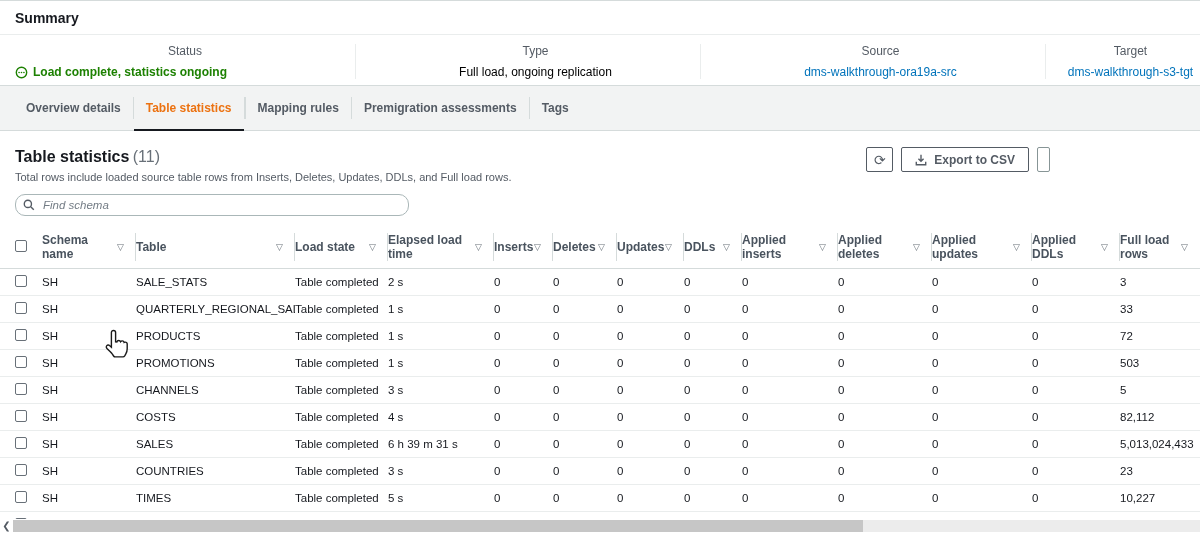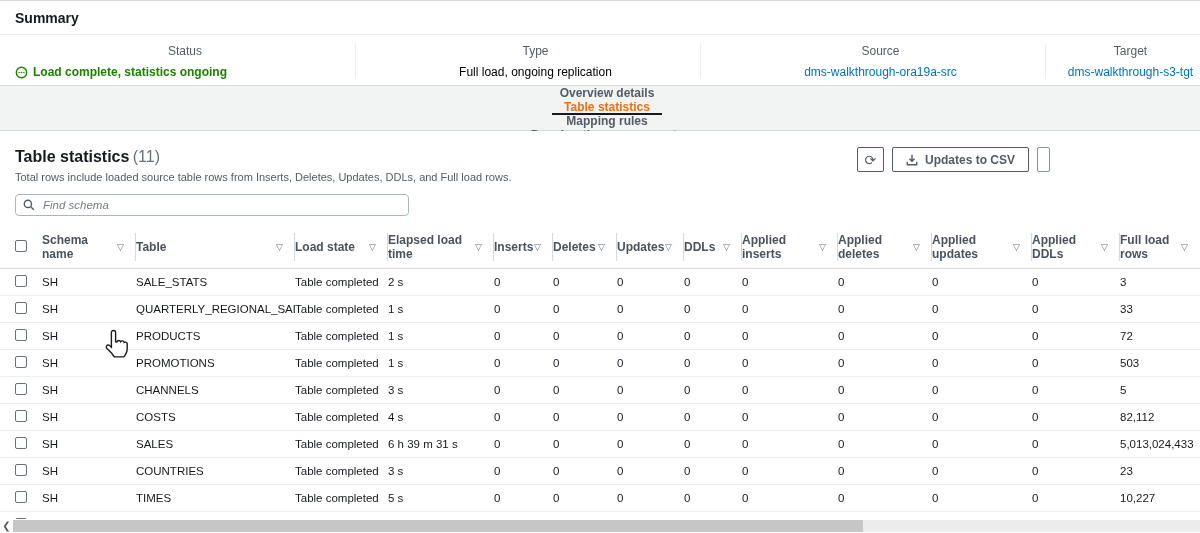--- a/index.html
+++ b/index.html
@@ -21,41 +21,41 @@
   .sum-field:nth-child(3){ width:345px; }
   .sum-field:nth-child(4){ width:155px; }
   .sum-label { color:#545b64; font-size:12px; margin-bottom:7px; }
   .sum-value { font-size:12px; color:#000000; }
   .sum-value.status { color:#1d8102; font-weight:bold; display:flex; align-items:center; gap:5px; }
   .sum-value.link { color:#0073bb; cursor:pointer; }
   .status-icon { display:inline-flex; }
   
   .tab-band { position:absolute; top:86px; left:0; width:1200px; height:45px;
     background:#f2f3f3; border-bottom:1px solid #d5dbdb; }
-  .tabs { display:flex; align-items:center; height:100%; padding-left:14px;flex-direction:column; }
+  .tabs { display:flex; align-items:center; height:100%; padding-left:14px; }
   .tab { font-size:12px; font-weight:bold; color:#545b64; padding:0 12px; height:100%;
     display:flex; align-items:center; position:relative; cursor:pointer; white-space:nowrap; }
   .tab.active { color:#ec7211; }
   .tab.active::after { content:""; position:absolute; left:0; right:0; bottom:-1px; height:2px; background:#16191f; }
   .tab-sep { width:1px; height:22px; background:#d5dbdb; }
   
   .table-card { position:absolute; top:131px; left:0; width:1044px; height:388px; background:#fff; }
   .panel-head { padding:17px 15px 0 15px; position:relative; }
   .panel-title { font-size:16px; font-weight:bold; }
   .panel-count { font-size:16px; font-weight:normal; color:#687078; }
   .panel-desc { font-size:11px; color:#545b64; margin-top:5px; }
   .head-actions { position:absolute; top:16px; right:15px; display:flex; gap:8px; }
   .btn { height:25px; border:1px solid #545b64; border-radius:2px; background:#fff;
     color:#545b64; font-weight:bold; font-size:12px; display:inline-flex; align-items:center;
     justify-content:center; gap:7px; padding:0 13px; cursor:pointer; font-family:inherit; }
   .btn.icon-only { width:27px; padding:0; font-size:14px; font-weight:normal; }
   .btn-stub { position:absolute; top:16px; right:-6px; width:13px; height:25px;
     border:1px solid #879596; border-radius:2px; background:#fff; }
   .search-wrap { padding:11px 15px 0 15px; }
-  .search-box { width:394px; height:22px; border:1px solid #aab7b8; border-radius:4px;
+  .search-box { width:394px; height:22px; border:1px solid #aab7b8; border-radius:10px;
     display:flex; align-items:center; padding:0 7px; gap:6px; background:#fff; }
   .search-box input { border:none; outline:none; flex:1; font-size:11.5px; font-family:inherit; color:#16191f; background:transparent; }
   .search-box input::placeholder { font-style:italic; color:#737c85; }
   
   table { border-collapse:collapse; table-layout:fixed; width:1200px; margin-top:10px; }
   th { text-align:left; font-size:12px; font-weight:bold; color:#49535e;
     padding:7px 0; border-bottom:1px solid #d5dbdb; position:relative; cursor:pointer; }
   th .col-inner { display:flex; align-items:center; justify-content:space-between; padding-right:12px; }
   th .filter-icon { color:#687078; font-size:9px; font-weight:normal; cursor:pointer; }
   th:not(:last-child)::after { content:""; position:absolute; right:0; top:7px; bottom:7px; width:1px; background:#d5dbdb; }
@@ -130,21 +130,21 @@
     <div class="panel-desc">Total rows include loaded source table rows from Inserts, Deletes, Updates, DDLs, and Full load rows.</div>
     <div class="head-actions">
       <button class="btn icon-only">
         <span>⟳</span>
       </button>
       <button class="btn">
         <svg width="12" height="12" viewBox="0 0 14 14" fill="none" stroke="#545b64" stroke-width="1.6">
           <path d="M7 1v7M4 5.5L7 8.5 10 5.5"></path>
             <path d="M1.5 9v3.5h11V9"></path>
         </svg>
-        <span>Updates to CSV</span>
+        <span>Export to CSV</span>
       </button>
     </div>
     <div class="btn-stub"></div>
   </div>
 
   <div class="search-wrap">
     <div class="search-box">
       <svg width="12" height="12" viewBox="0 0 14 14" fill="none" stroke="#545b64" stroke-width="1.6">
         <circle cx="5.7" cy="5.7" r="4.2"></circle>
           <path d="M9 9l3.6 3.6"></path>

